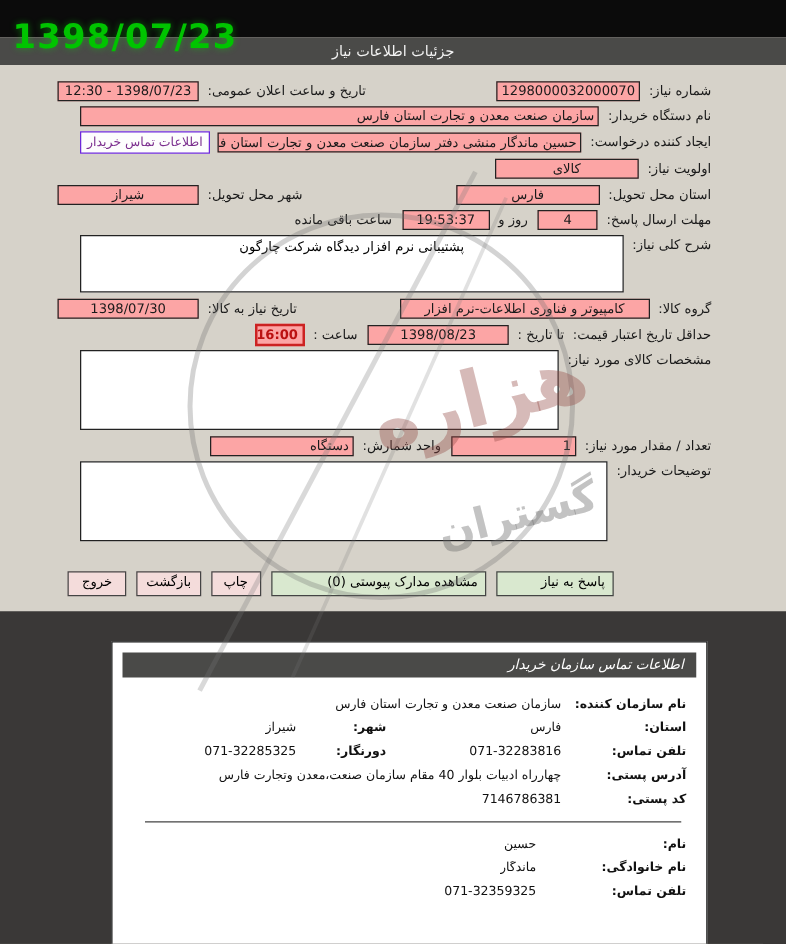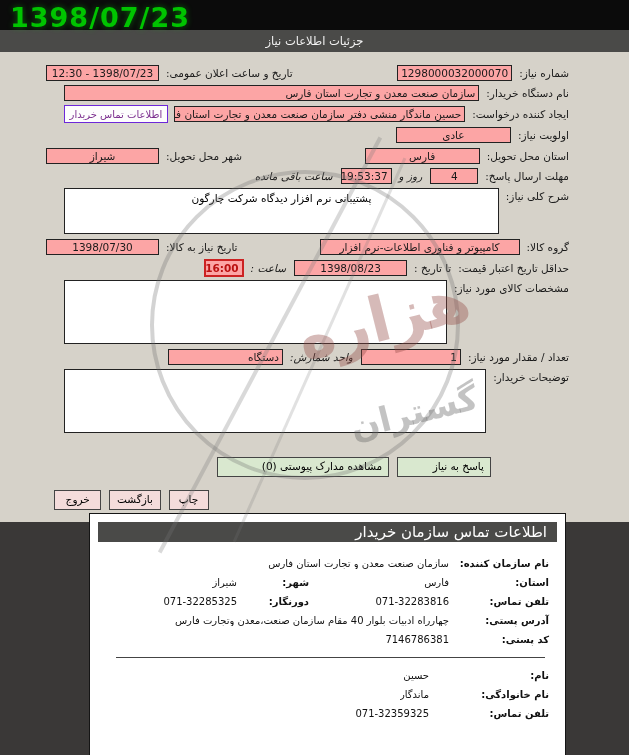--- a/index.html
+++ b/index.html
@@ -5,67 +5,67 @@
   html { background:#3a3837; }
   * { box-sizing:border-box; margin:0; padding:0; }
   body {
     width:629px; height:755px; position:relative; overflow:hidden;
     background:#3a3837;
     font-family:"DejaVu Sans","Liberation Sans",sans-serif;
     color:#1a1a1a;
   }
   .top-strip { position:absolute; top:0; left:0; width:629px; height:30px; background:#0b0b0b; }
   .date-overlay {
-    position:absolute; top:2px; left:10px; z-index:60;
+    position:absolute; top:14px; left:10px; z-index:60;
     color:#00c400; font-size:27px; font-weight:bold; letter-spacing:1px;
     text-shadow:0 0 6px rgba(0,220,0,.45);
     direction:ltr;
   }
   
   .panel { position:absolute; top:30px; left:0; width:629px; background:#d6d2c9; z-index:10; }
   .titlebar {
     height:22px; background:#4a4a48; color:#f2f2f2; font-size:11.5px; line-height:22px;
     direction:rtl; text-align:center; padding:0 16px;
   }
   .form { direction:rtl; padding:12px 60px 12px 46px; font-size:10.5px; }
   .row { display:flex; align-items:center; margin-bottom:3.5px; min-height:17px; }
   .row.top { align-items:flex-start; margin-bottom:4px; }
   .inset-row { padding-left:18px; }
   .lbl { white-space:nowrap; margin-left:7px; }
-  .lbl.side { margin-right:8px;font-style:italic; }
+  .lbl.side { margin-right:8px; }
   .lbl.push { margin-right:auto; }
   .lbl.pt { padding-top:2px; }
   .field {
     background:#fca5a5; border:1px solid #222; height:16px; line-height:14px;
     padding:0 3px; overflow:hidden; white-space:nowrap; font-size:10.5px;
   }
   .center { text-align:center; }
   .grow { flex:1 1 auto; }
-  .w40 { width:40px; } .w48 { width:48px; } .w66 { width:51px; }
+  .w40 { width:40px; } .w48 { width:48px; } .w66 { width:70px; }
   .w100 { width:100px; } .w113 { width:113px; } .w115 { width:115px; } .w200 { width:200px; }
   .alert { border:2px solid #c22; color:#b11; font-weight:bold; height:18px; line-height:14px; }
   .contact-btn {
     width:112px; height:18px; margin-right:6px;
     background:#fdfdfd; border:1px solid #6d28d9; color:#7b2e8e;
     font-size:10px; font-family:inherit; cursor:pointer; white-space:nowrap; overflow:hidden;
   }
   .section-title { font-weight:bold; font-size:11px; margin:14px 0 10px 0; }
   textarea.area {
     background:#fff; border:1px solid #222; resize:none; overflow:hidden;
     font-family:inherit; font-size:10.5px; padding:3px 5px; direction:rtl;
   }
   textarea.h46 { height:46px; } textarea.h64 { height:64px; }
   textarea.center-text { text-align:center; }
   .btnrow { display:flex; margin:24px 78px 0 0; }
   .btn {
     height:20px; margin-left:8px; border:1px solid #444; font-family:inherit;
     font-size:10.5px; line-height:17px; cursor:pointer; white-space:nowrap; padding:0 6px;
   }
   .btn.green { background:#d9e8cf;text-align:right; }
-  .btn.pink { background:#f4dcdb;margin-top:33px; }
+  .btn.pink { background:#f4dcdb; }
   .bw100 { width:100px; } .bw185 { width:185px; } .bw42 { width:42px; } .bw54 { width:54px; } .bw50 { width:50px; }
   
   .watermark { position:absolute; left:0; top:0; width:629px; height:755px; pointer-events:none; z-index:40; }
   .wm-circle {
     position:absolute; left:150px; top:170px; width:310px; height:310px;
     border:4px solid rgba(110,110,110,.30); border-radius:50%;
   }
   .wm-text1 {
     position:absolute; right:158px; top:282px; font-size:62px; font-weight:bold;
     color:rgba(148,74,68,.38); transform:rotate(-14deg); direction:rtl;
@@ -81,22 +81,22 @@
   .wm-slash2 {
     position:absolute; left:318px; top:140px; width:3px; height:420px;
     background:rgba(118,118,118,.22); transform:rotate(24deg);
   }
   
   .contact {
     position:absolute; left:89px; top:513px; width:477px; height:300px;
     background:#fff; border:1px solid #151515; z-index:30;
   }
   .contact-titlebar {
-    margin:8px; height:20px; background:#4a4a48; color:#fff; font-size:15px;
-    line-height:20px; direction:rtl; text-align:right; padding:0 10px;
+    margin:8px; height:20px; background:#4a4a48; color:#fff; font-size:11px;
+    line-height:20px; direction:rtl; text-align:right; padding:0 10px;font-style:italic;
   }
   .contact-body { direction:rtl; padding:8px 16px 0 16px; font-size:10px; color:#111; }
   .crow { display:flex; align-items:flex-start; margin-bottom:8px; }
   .c-lbl { font-weight:bold; width:100px; flex-shrink:0; }
   .c-lbl.wide { width:120px; }
   .c-val { overflow:hidden; }
   .c-val.col { width:140px; flex-shrink:0; }
   .c-lbl2 { font-weight:bold; width:72px; flex-shrink:0; }
   .divider { border-top:1px solid #444; margin:12px 4px 12px 10px; }
   .c-section { font-weight:bold; margin:0 0 16px 0; }
@@ -124,21 +124,21 @@
     </div>
 
     <div class="row inset-row">
       <span class="lbl">ایجاد کننده درخواست:</span>
       <div class="field grow">حسین ماندگار منشی دفتر سازمان صنعت معدن و تجارت استان فارس</div>
       <button class="contact-btn">اطلاعات تماس خریدار</button>
     </div>
 
     <div class="row">
       <span class="lbl">اولویت نیاز:</span>
-      <div class="field center w115">عادی</div>
+      <div class="field center w115">کالای</div>
     </div>
 
     <div class="row">
       <span class="lbl">استان محل تحویل:</span>
       <div class="field center w115">فارس</div>
       <span class="lbl push">شهر محل تحویل:</span>
       <div class="field center w113">شیراز</div>
     </div>
 
     <div class="row">

